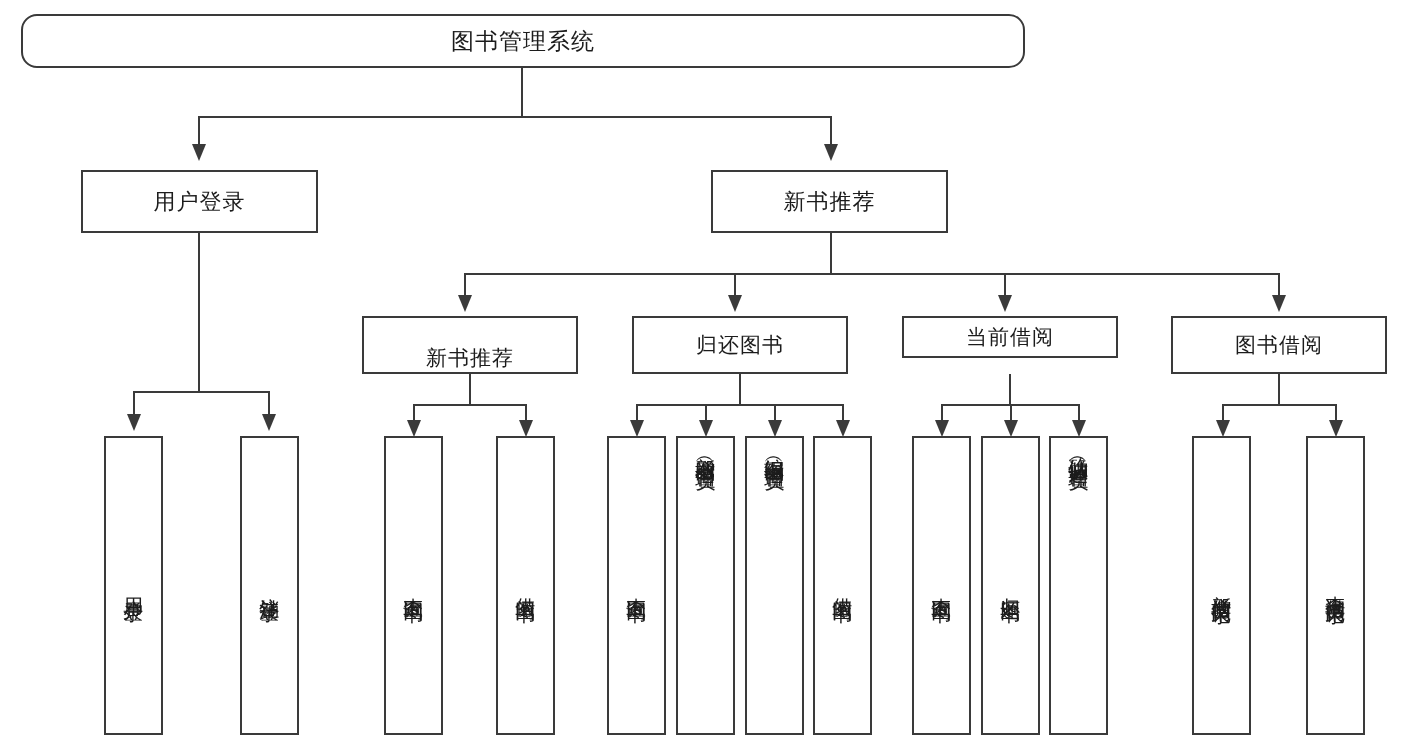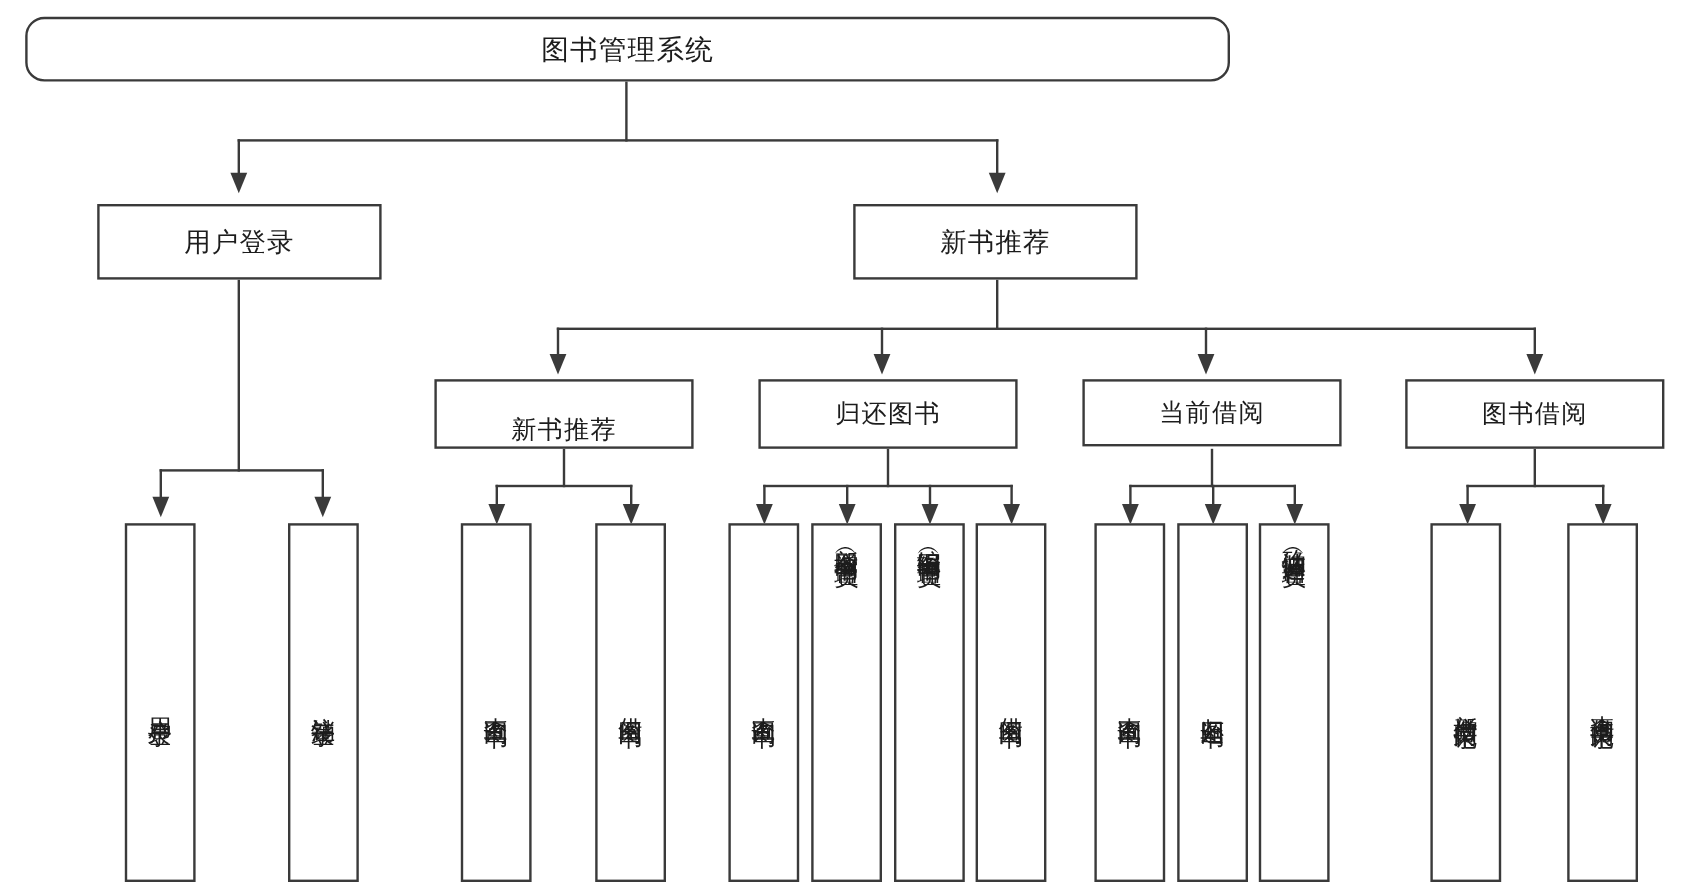--- a/index.html
+++ b/index.html
@@ -120,21 +120,21 @@
   <div class="arrow" style="left:997.6px;top:295px;"></div>
   <div class="vline" style="left:1278px;top:273px;height:24px;"></div>
   <div class="arrow" style="left:1271.6px;top:295px;"></div>
 
   <div class="node lvl3" style="left:362px;top:316px;width:216px;height:58px;align-items:flex-end;">
     <span>新书推荐</span>
   </div>
   <div class="node lvl3" style="left:632px;top:316px;width:216px;height:58px;">
     <span>归还图书</span>
   </div>
-  <div class="node lvl3" style="left:902px;top:316px;width:216px;height:56px;">
+  <div class="node lvl3" style="left:902px;top:316px;width:216px;height:42px;">
     <span>当前借阅</span>
   </div>
   <div class="node lvl3" style="left:1171px;top:316px;width:216px;height:58px;">
     <span>图书借阅</span>
   </div>
 
   <div class="vline" style="left:469px;top:374px;height:32px;"></div>
   <div class="hline" style="left:413px;top:404px;width:114px;"></div>
   <div class="vline" style="left:413px;top:404px;height:19px;"></div>
   <div class="arrow" style="left:406.6px;top:420px;"></div>

